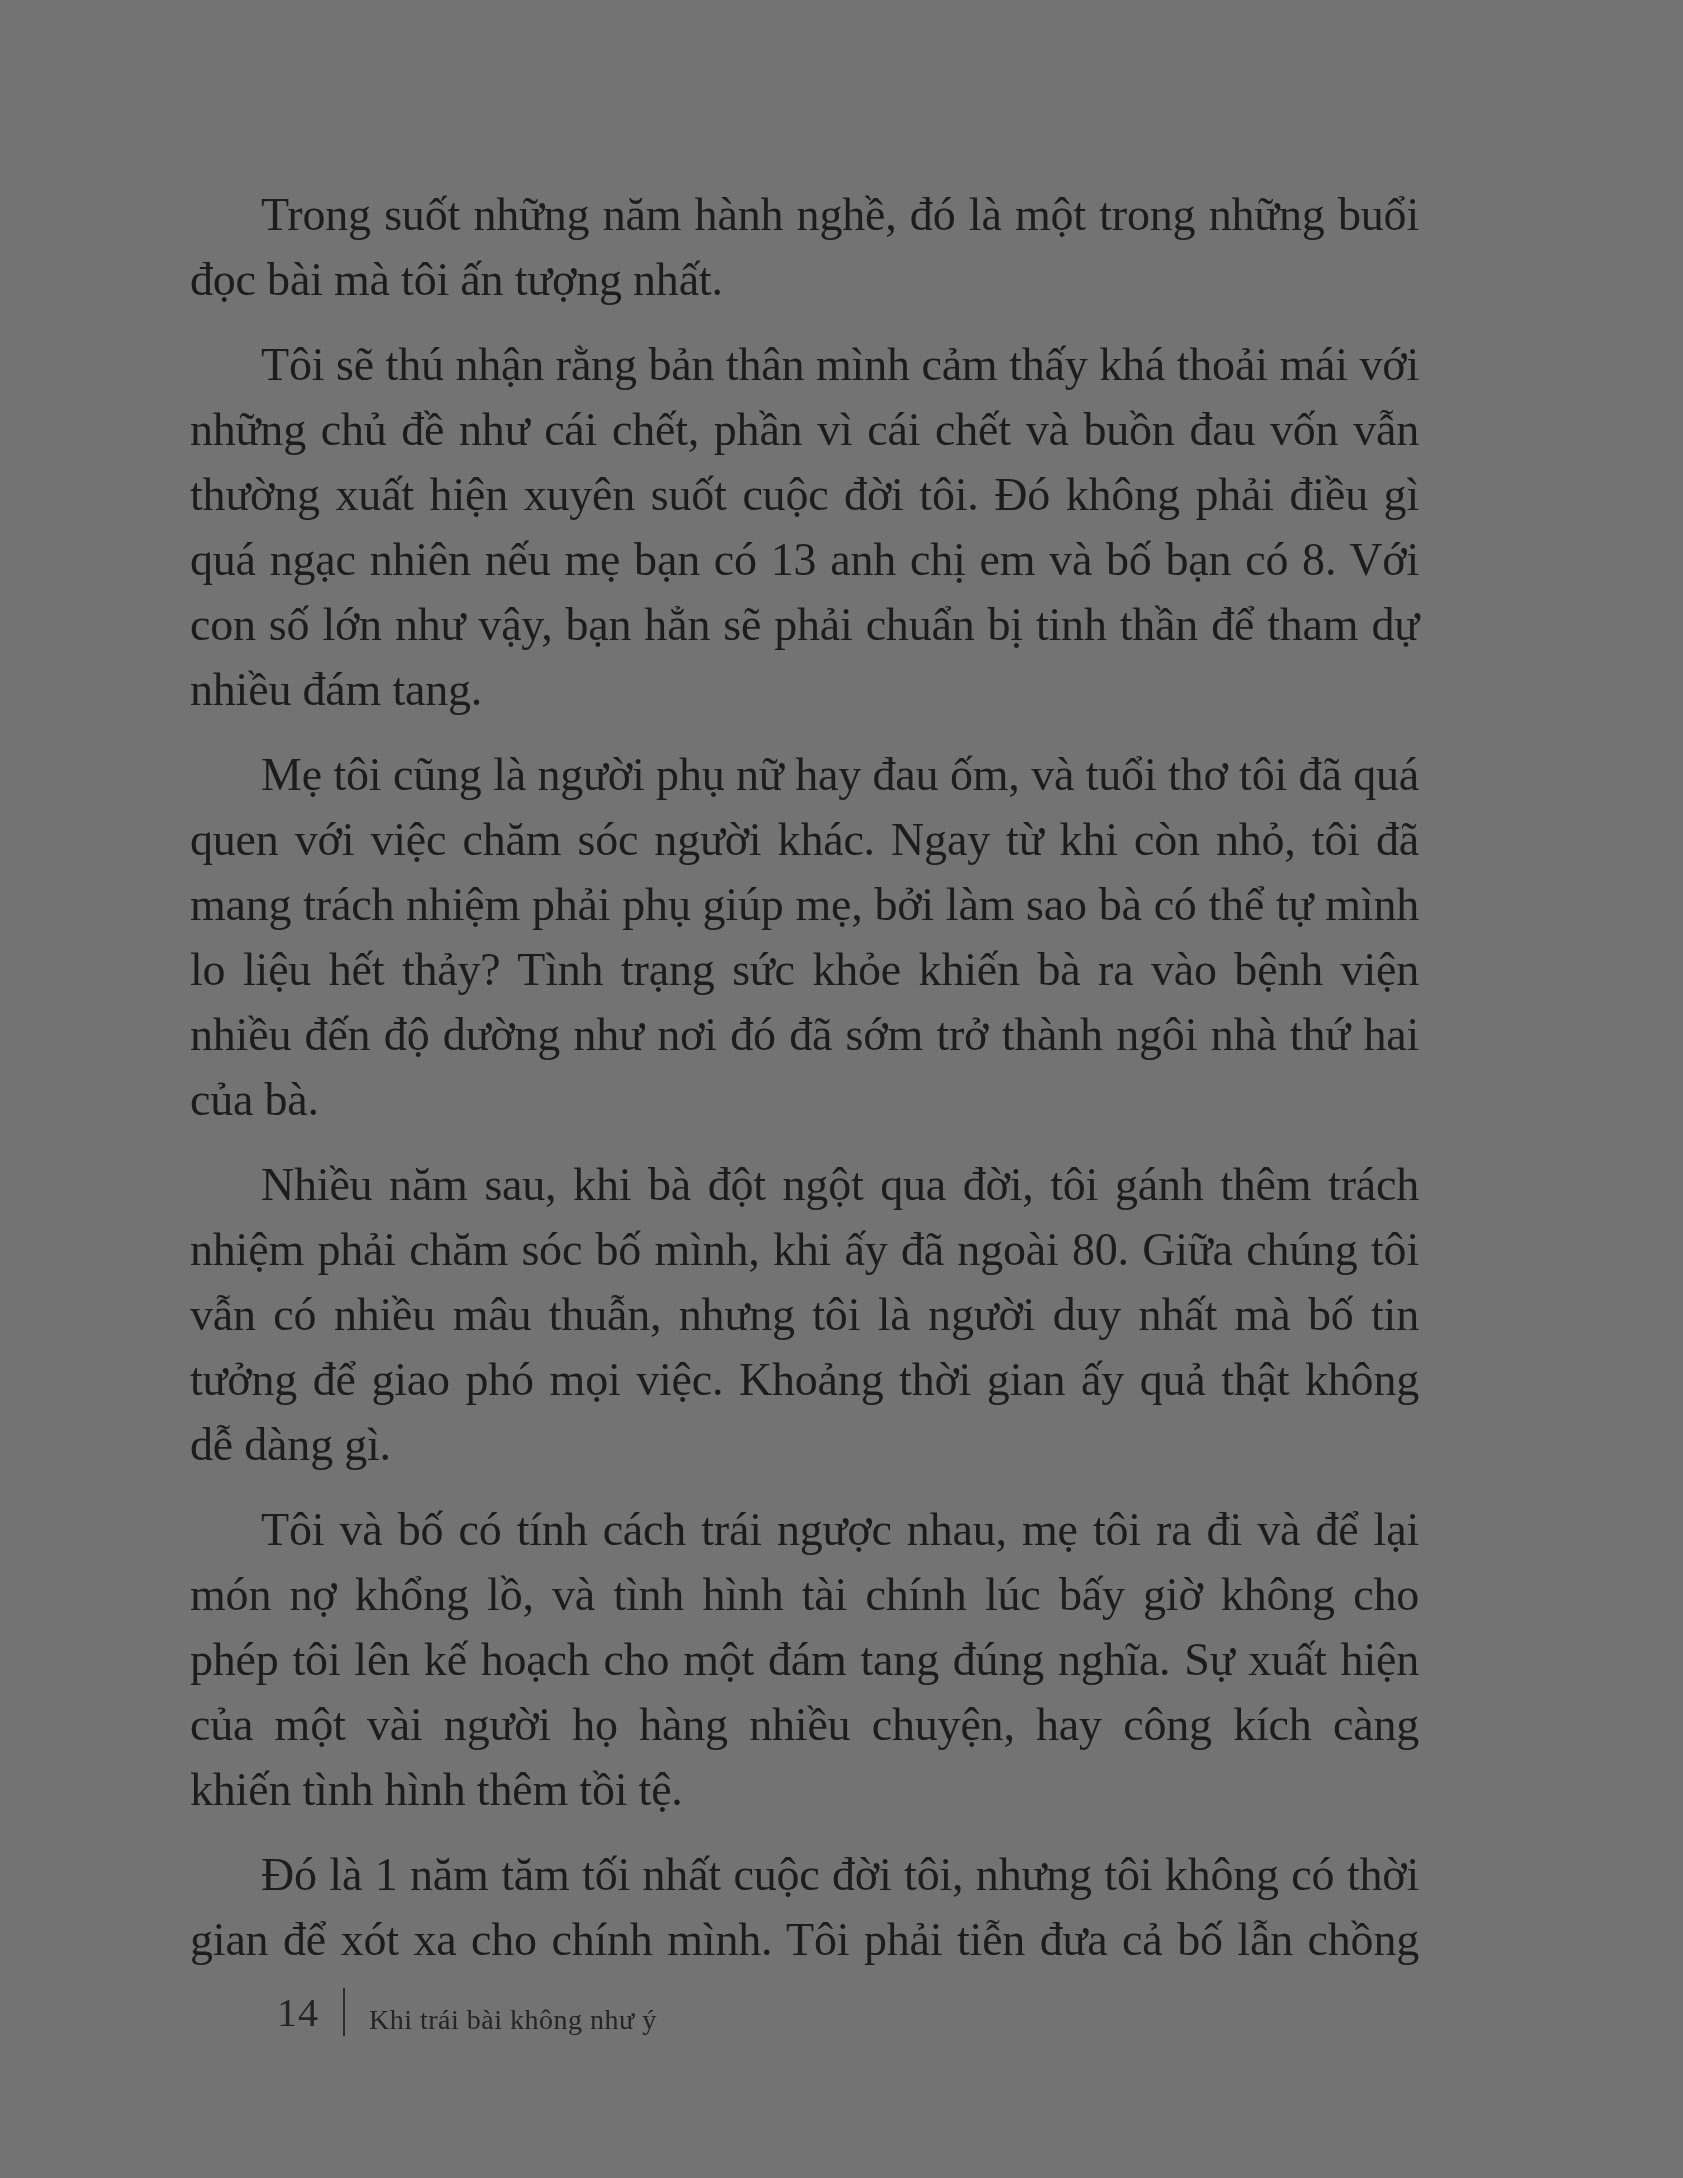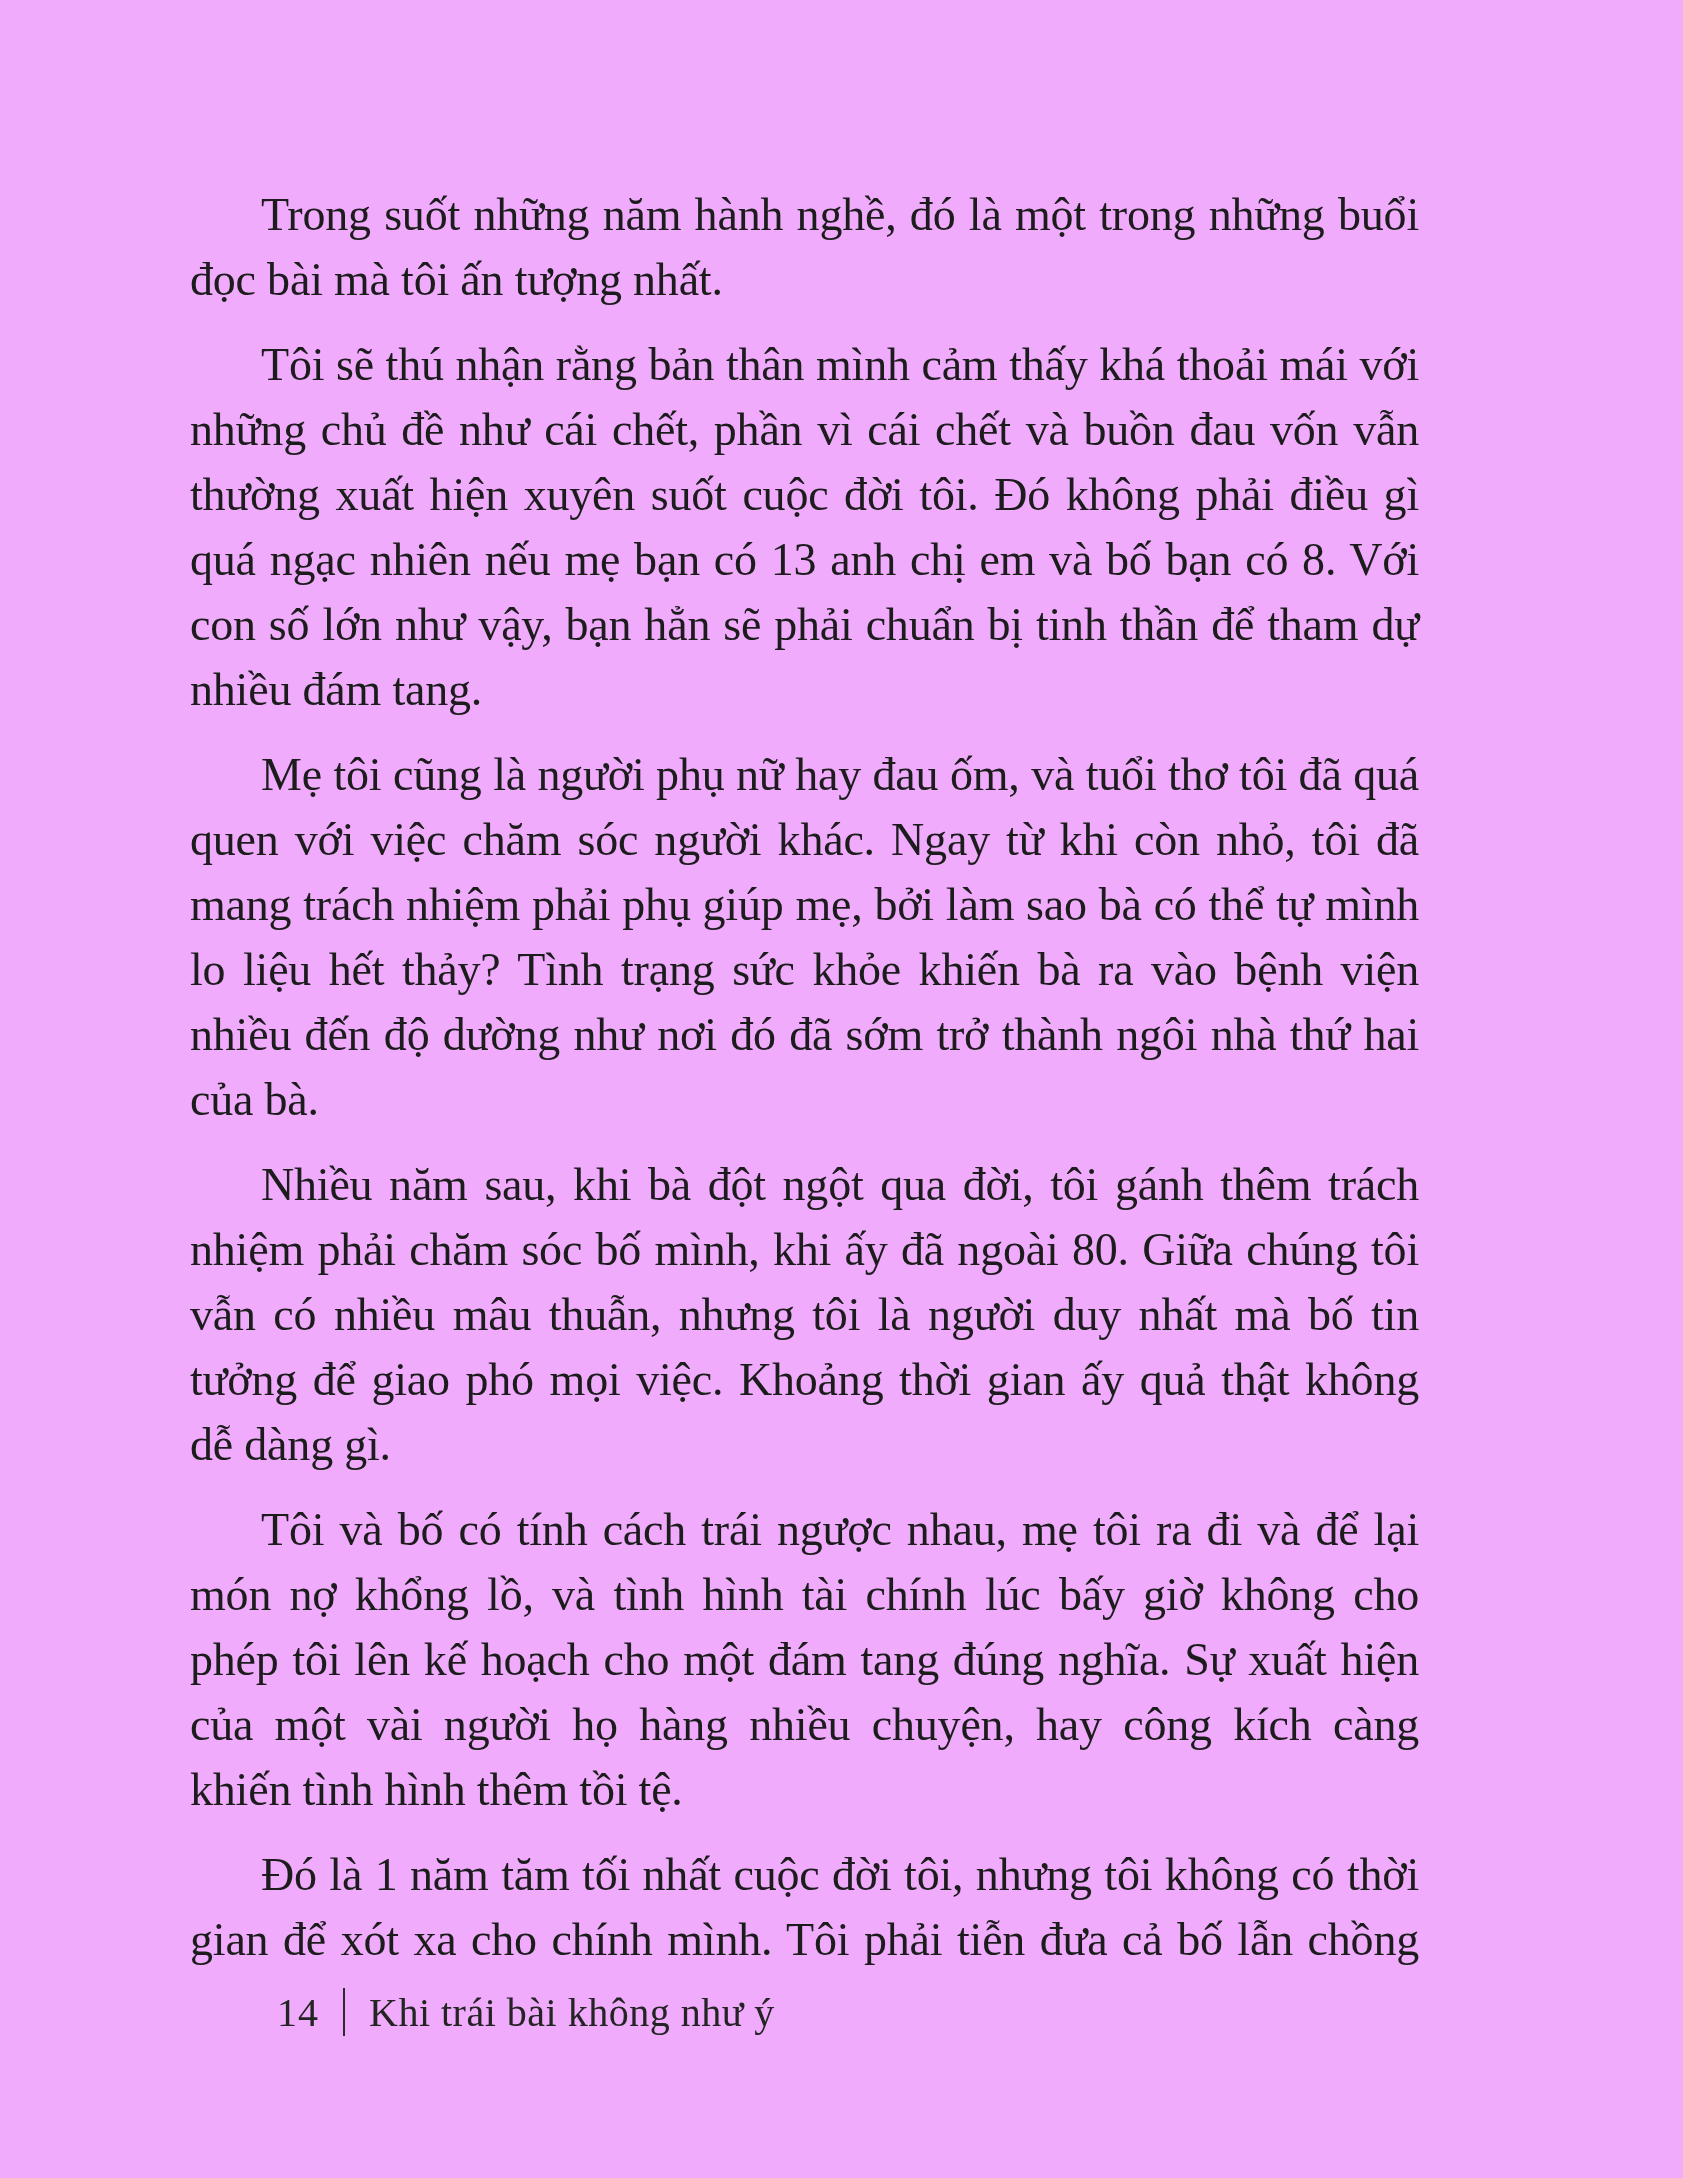--- a/index.html
+++ b/index.html
@@ -4,21 +4,21 @@
 <style>
   html, body {
     margin: 0;
     padding: 0;
     background: #ffffff;
   }
   .page {
     position: relative;
     width: 1683px;
     height: 2178px;
-    background: #f0abfc;
+    background: #737373;
     overflow: hidden;
     font-family: "Liberation Serif", serif;
     color: #1c1c1c;
   }
   .text-block {
     position: absolute;
     left: 190px;
     top: 182px;
     width: 1229px;
   }
@@ -48,21 +48,21 @@
     font-size: 40px;
     letter-spacing: 1px;
   }
   .footer-divider {
     width: 2px;
     height: 48px;
     background: #2b2b2b;
     margin: 0 24px;
   }
   .running-title {
-    font-size: 40px;
+    font-size: 28px;
     letter-spacing: 0.5px;
   }
 </style>
 </head>
 <body>
 
 <div class="page">
 
   <div class="text-block">
 

